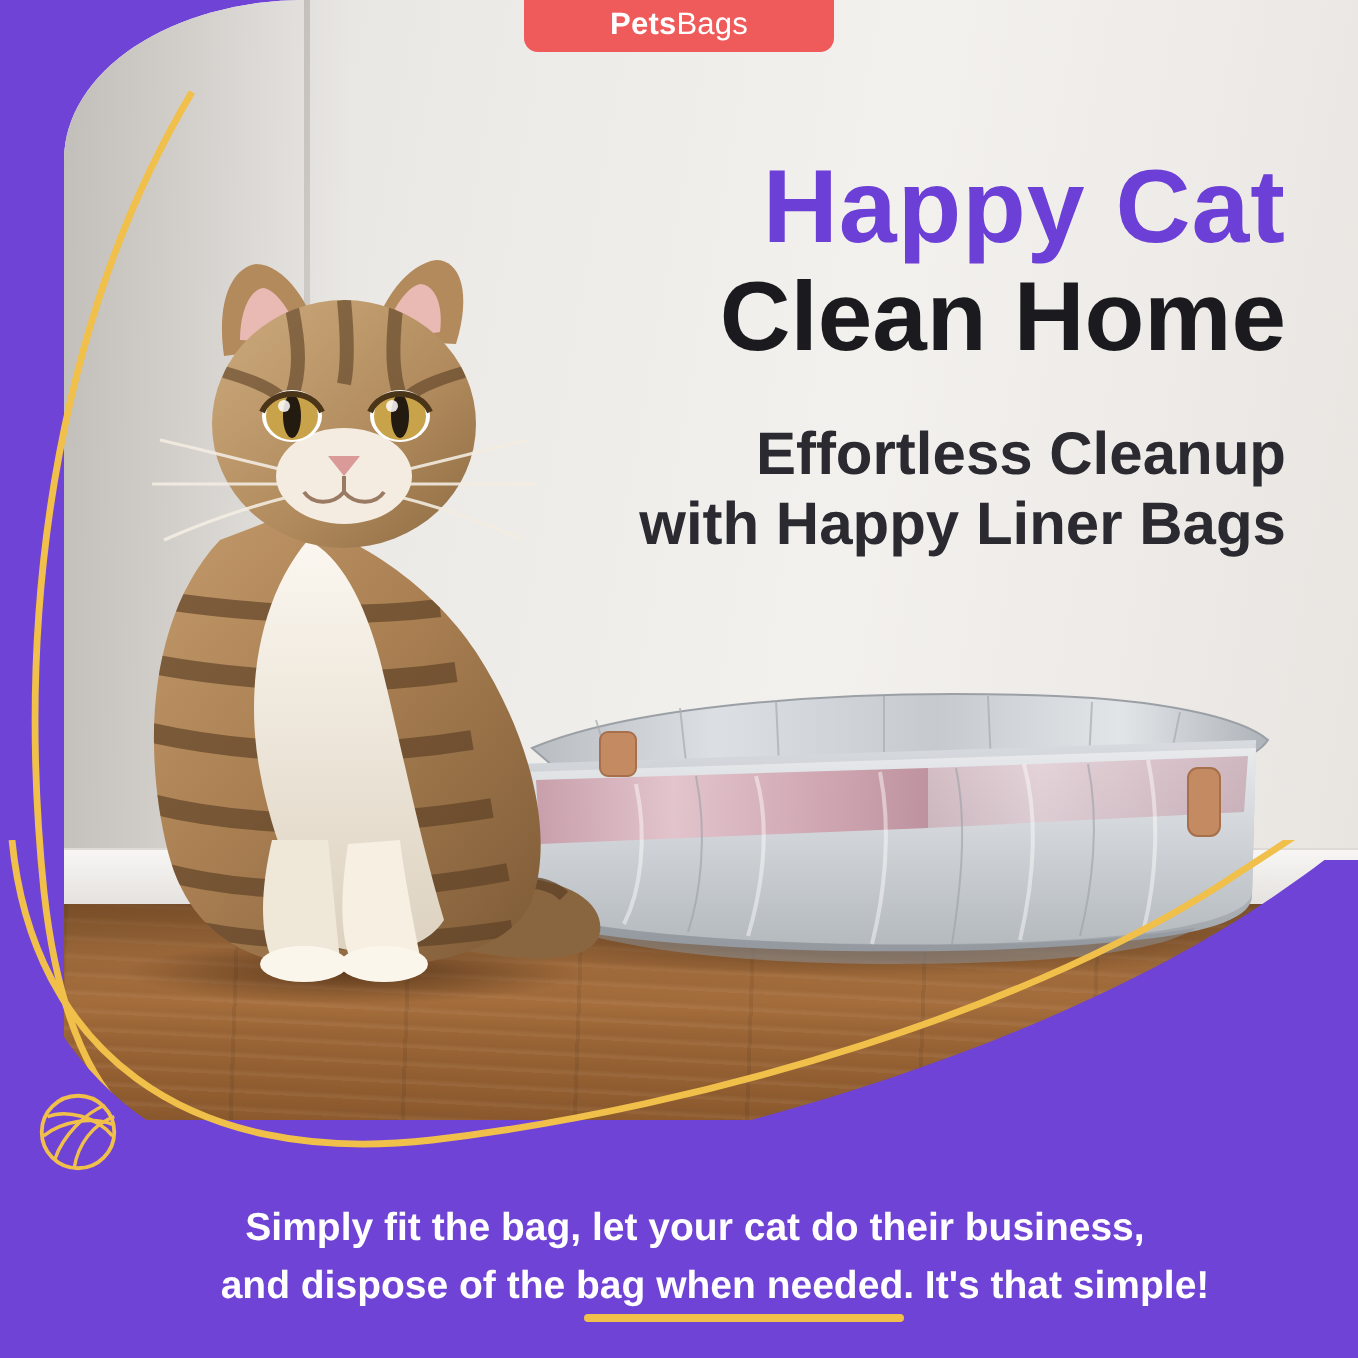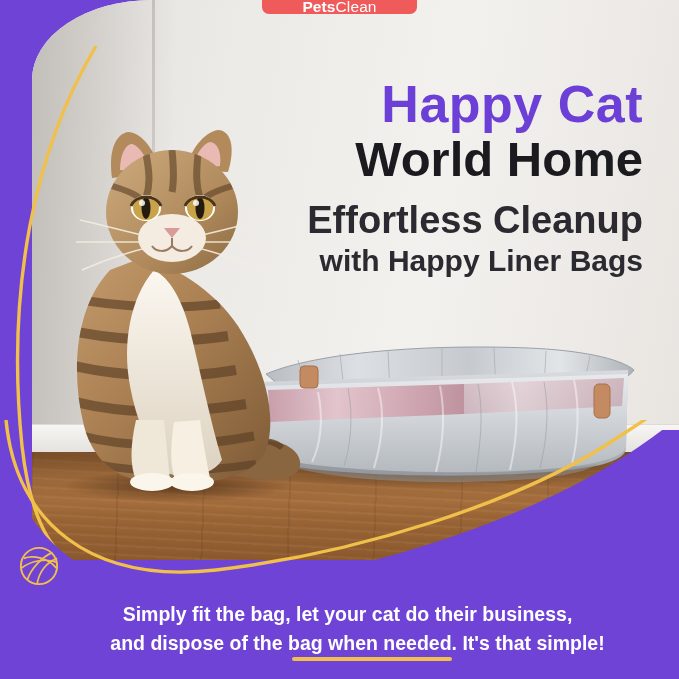--- a/index.html
+++ b/index.html
@@ -128,21 +128,21 @@
     position: absolute;
     pointer-events: none;
   }
 
   
   .brand {
     position: absolute;
     left: 262px;
     top: 0;
     width: 155px;
-    height: 14px;
+    height: 26px;
     background: #ef5a5a;
     border-bottom-left-radius: 7px;
     border-bottom-right-radius: 7px;
     display: flex;
     align-items: center;
     justify-content: center;
     color: #ffffff;
     font-size: 15.5px;
     font-weight: bold;
     letter-spacing: 0.1px;
@@ -167,25 +167,25 @@
   }
   .h2 {
     font-size: 49px;
     font-weight: bold;
     color: #1b1b1f;
     line-height: 1.08;
     margin-top: 2px;
     white-space: nowrap;
   }
   .h3 {
-    font-size: 38px;
+    font-size: 30px;
     font-weight: bold;
     color: #2a2a30;
     line-height: 1.18;
-    margin-top: 12px;
+    margin-top: 24px;
     white-space: nowrap;
   }
   .h4 {
     font-size: 30px;
     font-weight: bold;
     color: #2a2a30;
     line-height: 1.18;
     white-space: nowrap;
   }
 
@@ -430,26 +430,26 @@
   <svg class="yarn" viewBox="0 0 44 44">
     <circle cx="22" cy="22" r="19" fill="none" stroke="#f0c04a" stroke-width="2"></circle>
     <path d="M6,14 C16,10 32,14 40,24" stroke="#f0c04a" stroke-width="1.8" fill="none"></path>
     <path d="M4,24 C14,16 30,14 40,18" stroke="#f0c04a" stroke-width="1.8" fill="none"></path>
     <path d="M10,36 C14,24 26,12 36,8" stroke="#f0c04a" stroke-width="1.8" fill="none"></path>
     <path d="M20,41 C22,28 30,18 41,14" stroke="#f0c04a" stroke-width="1.8" fill="none"></path>
   </svg>
 
   <div class="brand">
     <span>Pets</span>
-      <span class="thin">Clean</span>
+      <span class="thin">Bags</span>
   </div>
 
   <div class="headline">
     <div class="h1">Happy Cat</div>
-    <div class="h2">World Home</div>
+    <div class="h2">Clean Home</div>
     <div class="h3">Effortless Cleanup</div>
     <div class="h4">with Happy Liner Bags</div>
   </div>
 
   <div class="caption">
     <div>Simply fit the bag, let your cat do their business,</div>
     <div class="line2">
       <span>and dispose of the bag when needed. It's that simple!</span>
       <span class="underline"></span>
     </div>

